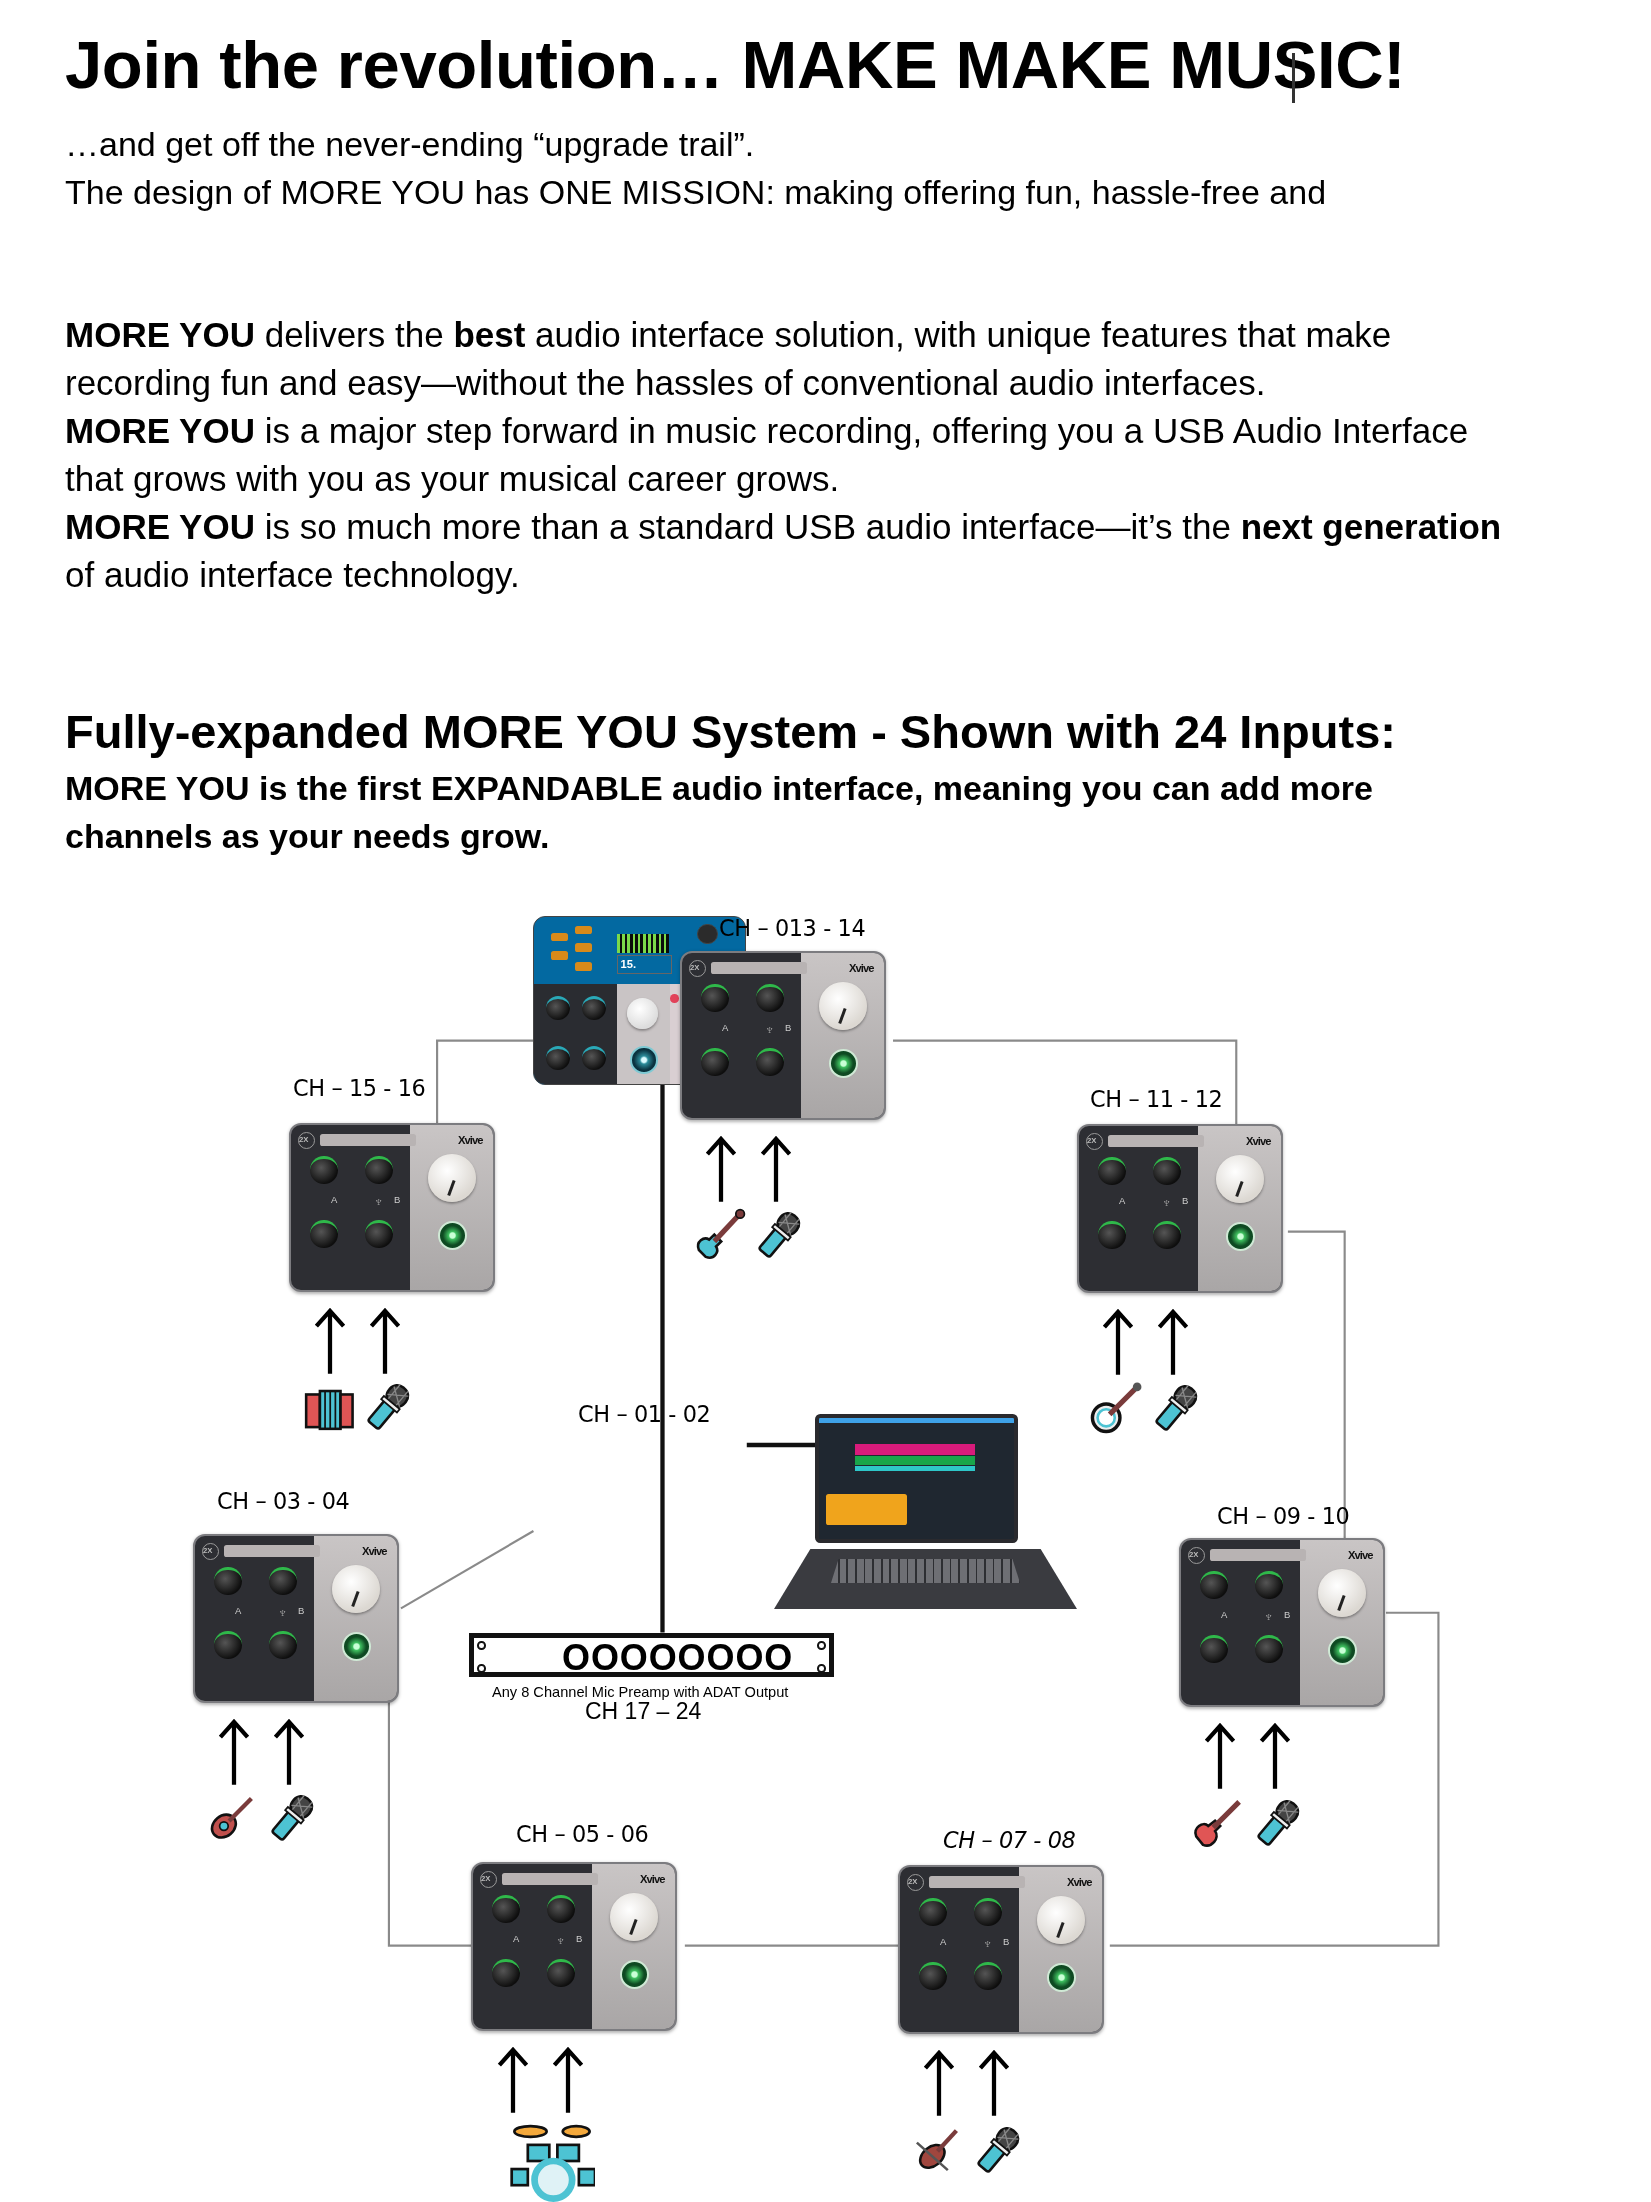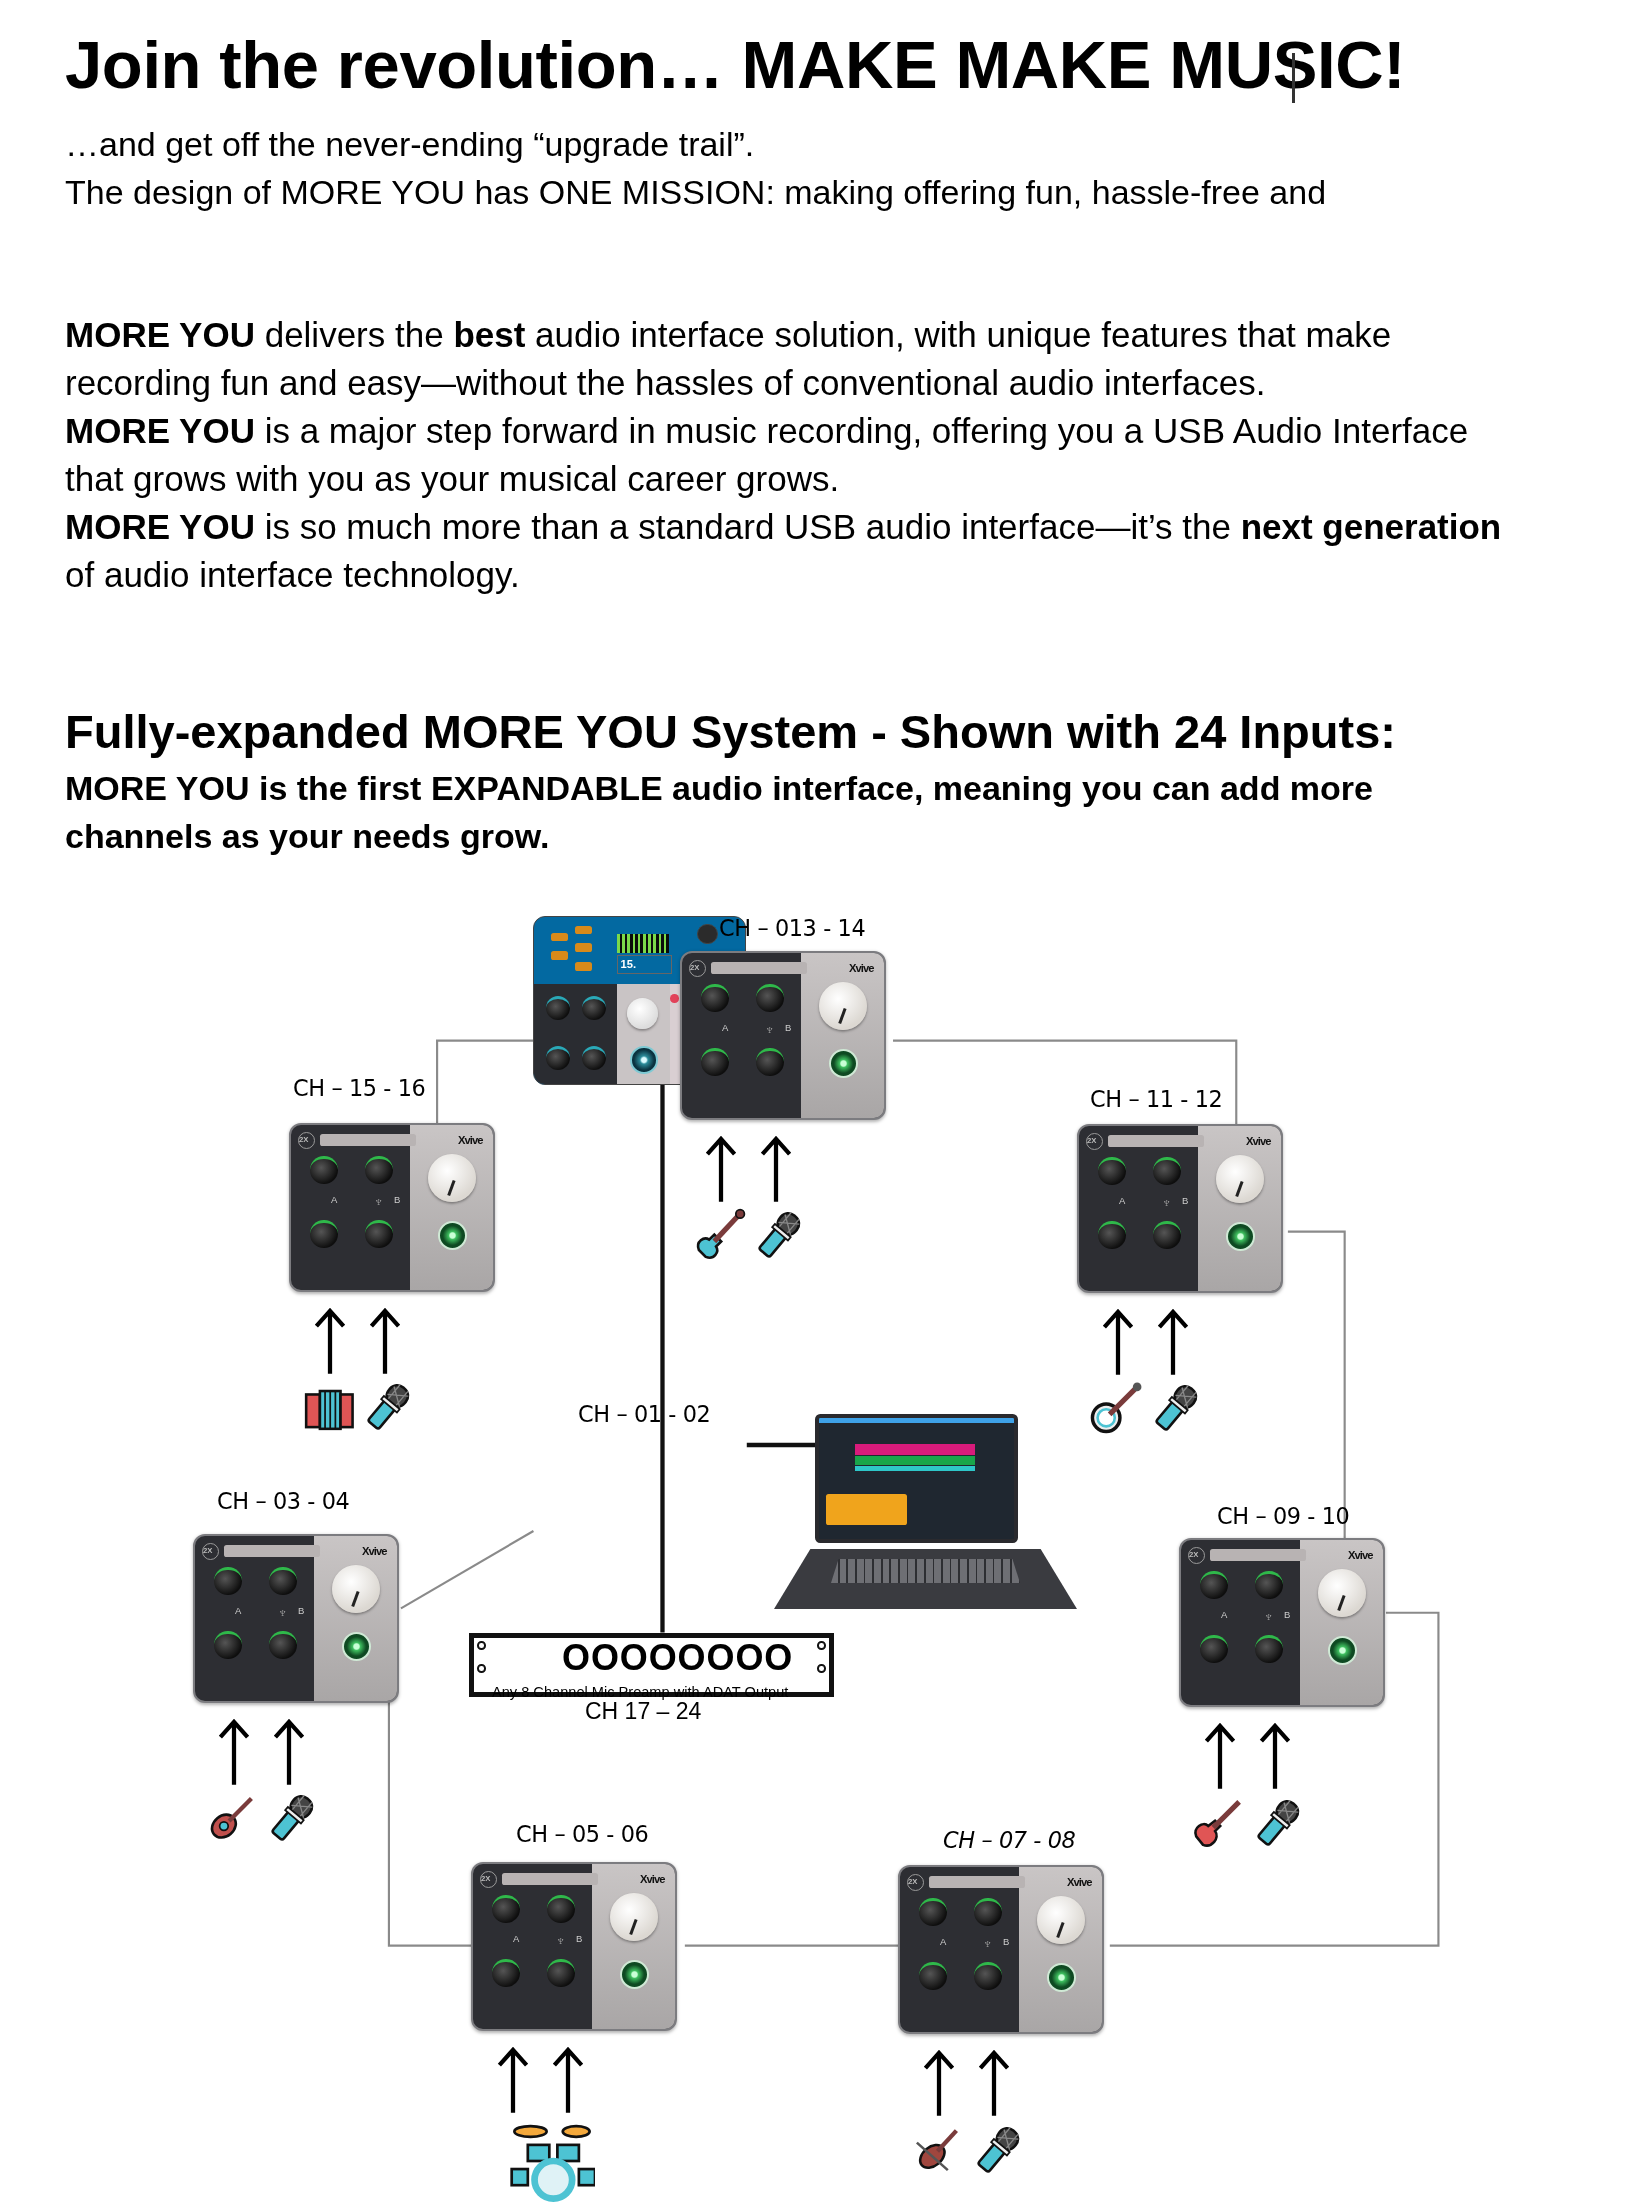--- a/index.html
+++ b/index.html
@@ -44,21 +44,21 @@
   .main-unit .meter { position: absolute; left: 83px; top: 17px; width: 52px; height: 19px; background: repeating-linear-gradient(90deg, #7bd94a 0 2.6px, #0b0b0b 2.6px 5.2px); }
   .main-unit .screen { position: absolute; left: 83px; top: 38px; width: 55px; height: 19px; border: 0.9px solid #666; color: #fff; font-size: 11.2px; font-weight: bold; padding-left: 2.6px; line-height: 17px; }
   .main-unit .dial { position: absolute; width: 20.6px; height: 20.6px; border-radius: 50%; background: #2b2b2b; border: 1.7px solid #444; }
   .main-unit .tknob { position: absolute; width: 24px; height: 24px; border-radius: 50%; background: radial-gradient(circle at 40% 35%, #555, #0e0e0e 70%); border-top: 3.4px solid #2aa9b8; }
   .main-unit .wknob { position: absolute; border-radius: 50%; background: radial-gradient(circle at 40% 35%, #fff, #ddd 70%); box-shadow: 0 1.7px 2.6px rgba(0,0,0,0.35); }
   .main-unit .tbtn { position: absolute; left: 96px; top: 129px; width: 27.5px; height: 27.5px; border-radius: 50%; background: radial-gradient(circle, #d9fbff 0 14%, #2b8c9a 24%, #0a3340 60%); border: 2.6px solid #7ec9d3; }
   .main-unit .red { position: absolute; left: 136px; top: 77px; width: 8.6px; height: 8.6px; border-radius: 50%; background: #e2425a; }
   .main-unit .logo { position: absolute; left: 155px; top: 76px; font-size: 10.3px; font-weight: bold; color: #111; }
 
   
-  .rack { position: absolute; left: 469px; top: 1633px; width: 365px; height: 64px; border: 5.2px solid #111; background: #fff; }
+  .rack { position: absolute; left: 469px; top: 1633px; width: 365px; height: 44px; border: 5.2px solid #111; background: #fff; }
   .rack .screw { position: absolute; width: 8.6px; height: 8.6px; border-radius: 50%; border: 2.6px solid #111; }
   .rack .jacks { position: absolute; left: 88px; top: 1.7px; font-size: 36px; letter-spacing: 0.9px; line-height: 36px; font-weight: bold; white-space: nowrap; }
   .rack-caption { position: absolute; left: 492px; top: 1684px; font-size: 14.6px; white-space: nowrap; }
   .rack-channel { position: absolute; left: 585px; top: 1698px; font-size: 23px; white-space: nowrap; }
 
   
   .laptop { position: absolute; left: 774px; top: 1404px; width: 310px; height: 206px; }
   .laptop .screen { position: absolute; left: 41px; top: 10.3px; width: 203px; height: 129px; background: #1f2730; border: 4.3px solid #2a2a2e; border-radius: 5.2px; overflow: hidden; }
   .laptop .track1 { position: absolute; left: 36px; top: 26px; width: 120px; height: 10.3px; background: #d81b7b; }
   .laptop .track2 { position: absolute; left: 36px; top: 38px; width: 120px; height: 8.6px; background: #19a54a; }

